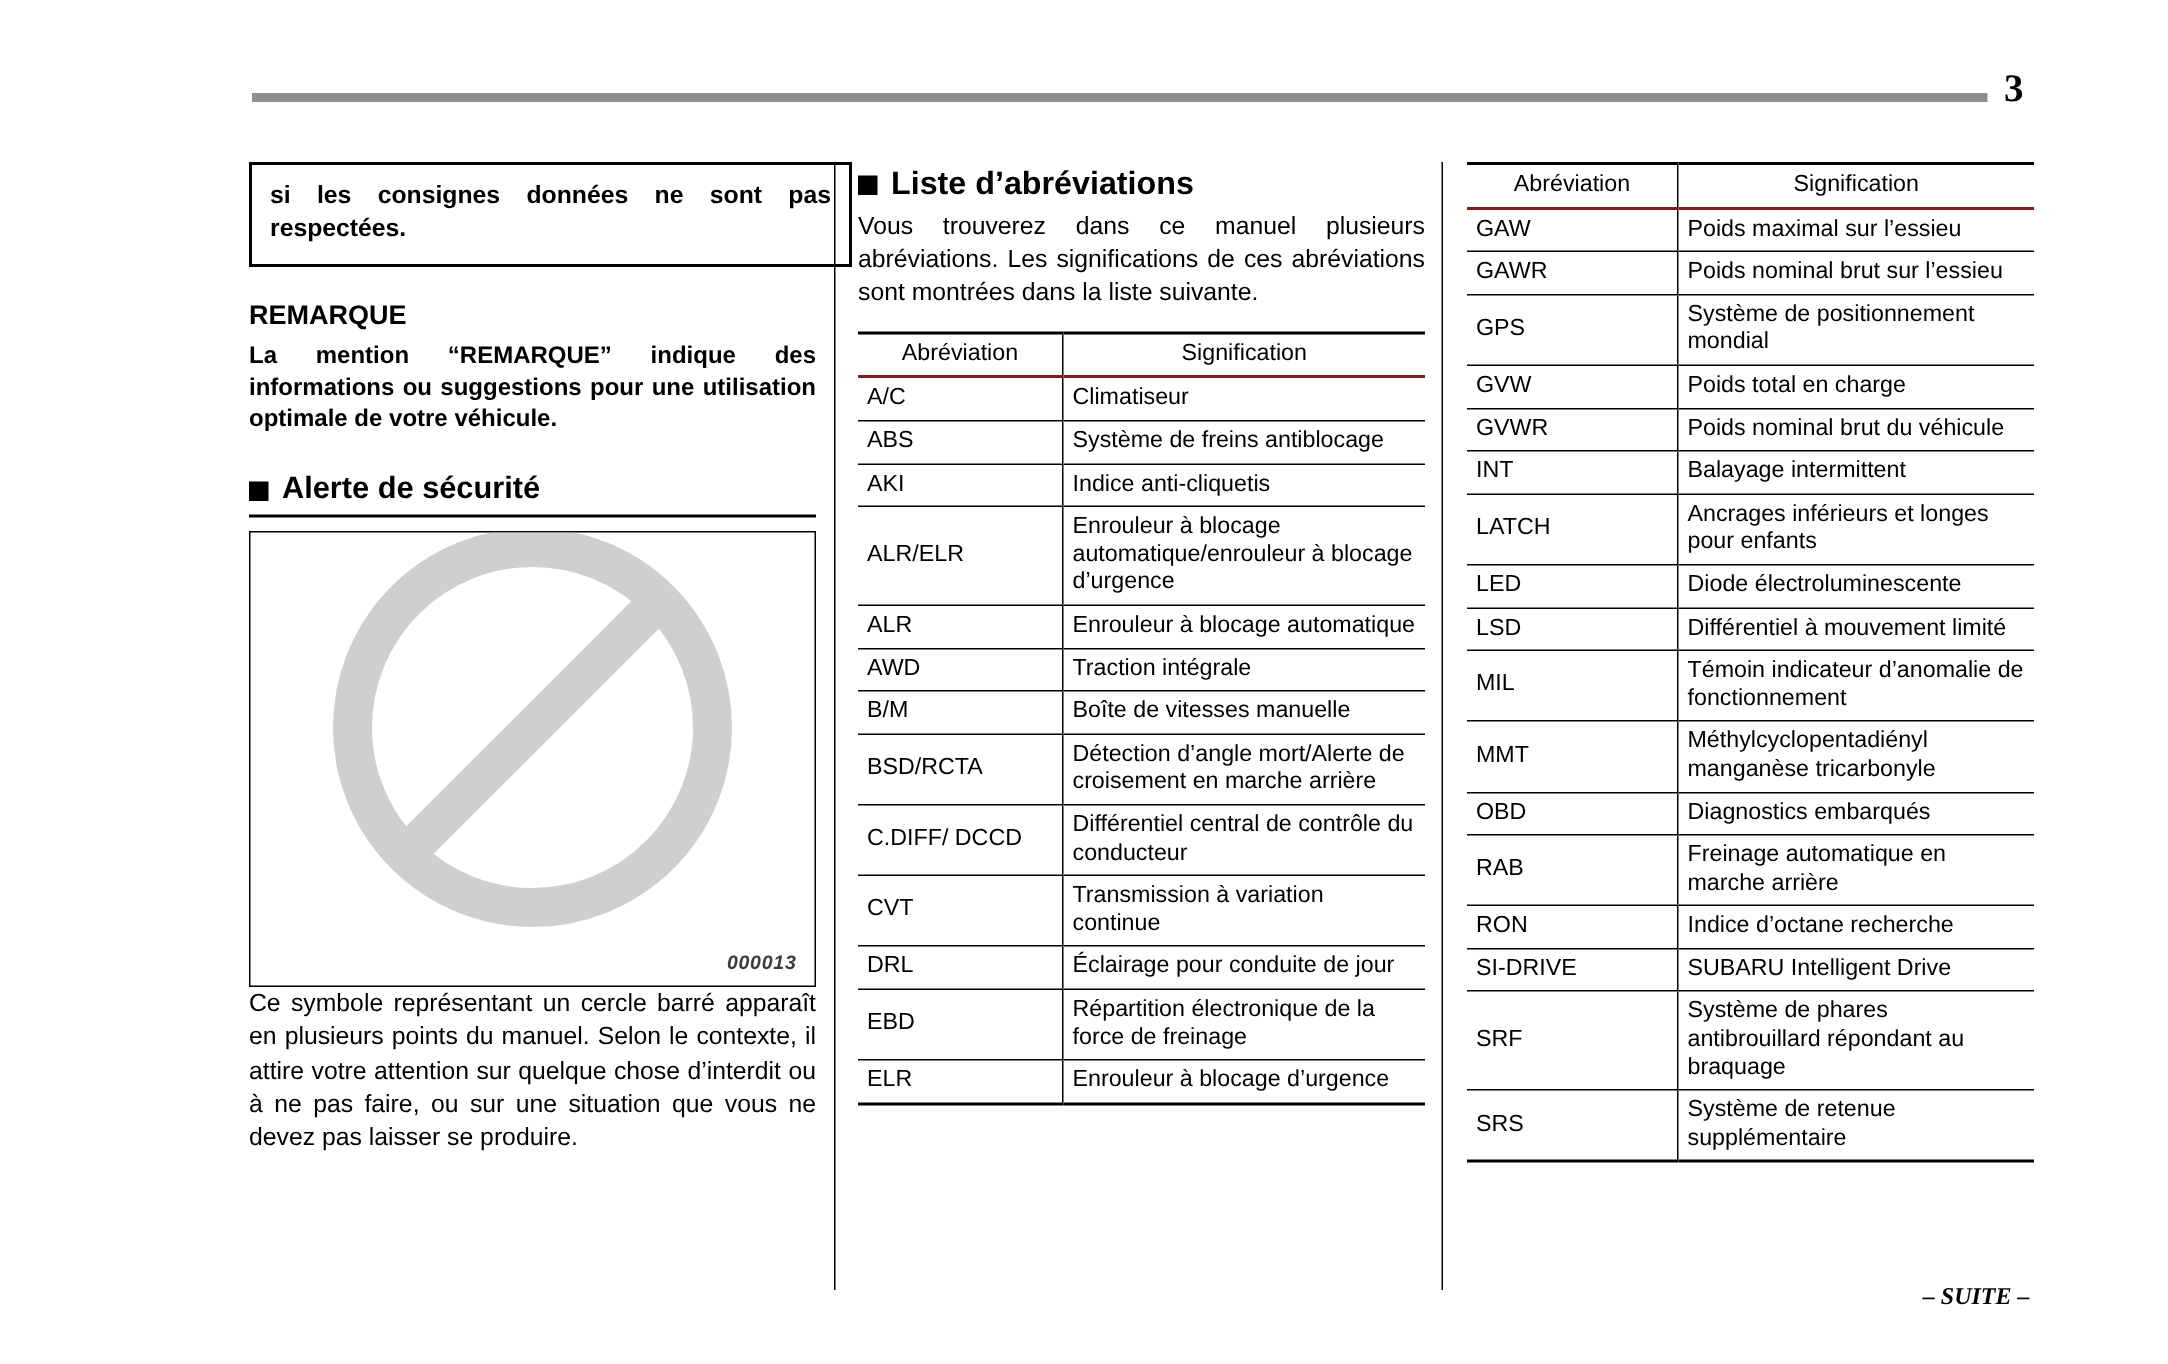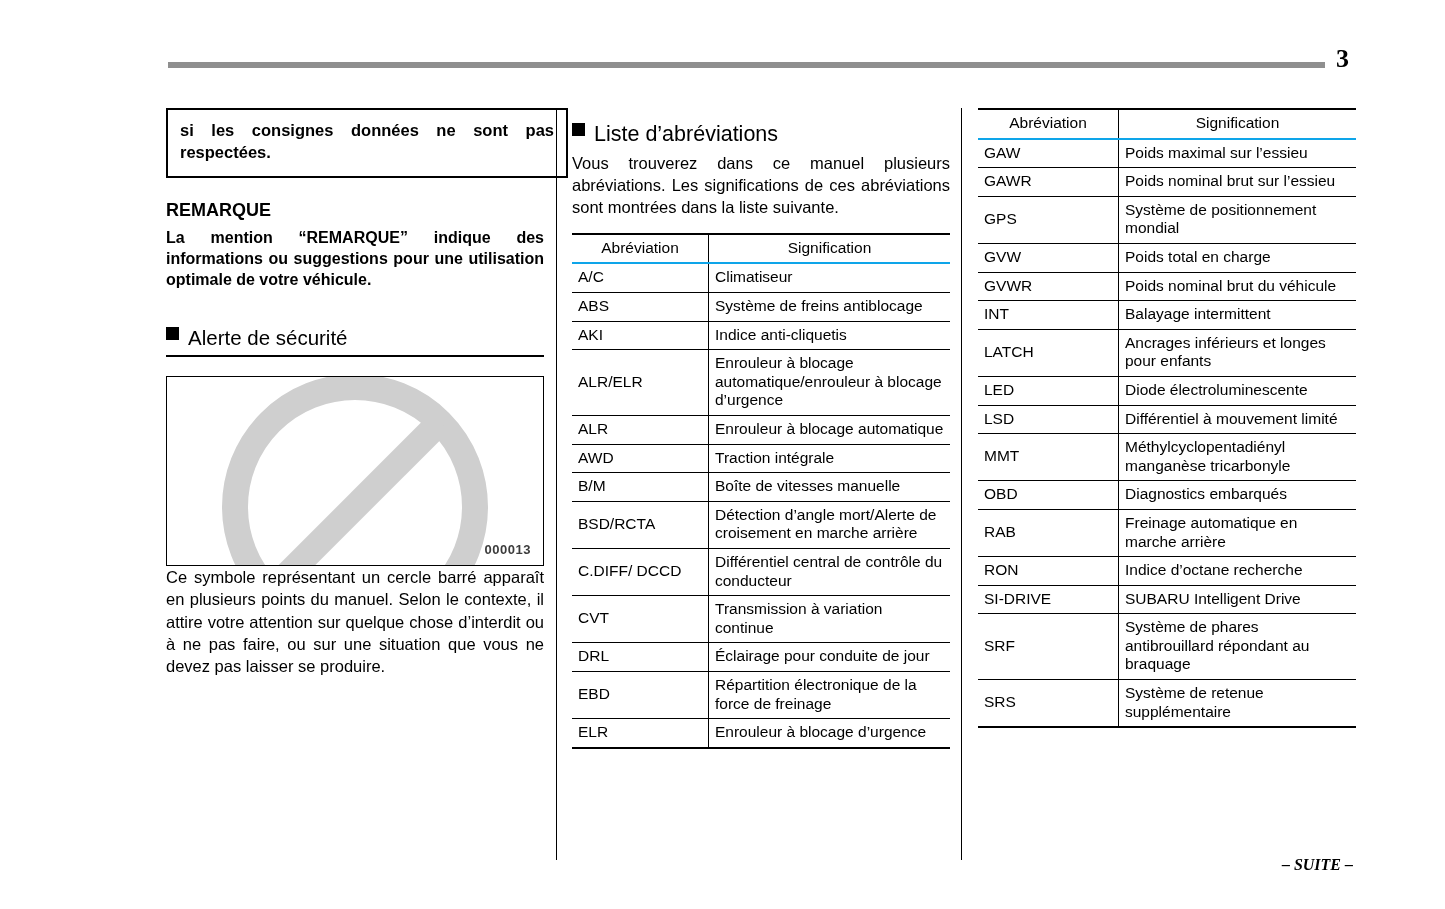--- a/index.html
+++ b/index.html
@@ -94,38 +94,38 @@
   .heading-sq .sq {
     width: 13px;
     height: 13px;
     background: #000;
     display: inline-block;
     flex: 0 0 auto;
     margin-top: 2px;
   }
   .heading-sq .txt {
     font-size: 20.5px;
-    font-weight: normal;
-    margin-top: 12px;
+    font-weight: bold;
   }
   .heading-rule {
     height: 2px;
     background: #000;
     margin-top: 5px;
   }
   
   .figure {
     position: relative;
     width: 378px;
-    height: 190px;
-    margin-top: 19px;
+    height: 304px;
+    margin-top: 9px;
     border: 1px solid #000;
     box-sizing: border-box;
     background: #fff;
     overflow: hidden;
+    font-style: italic;
   }
   .figure svg { position: absolute; left: 0; top: 0; }
   .fig-code {
     position: absolute;
     right: 12px;
     bottom: 8px;
     font-size: 13px;
     font-weight: bold;
     color: #3c3c3c;
     letter-spacing: 0.5px;
@@ -154,21 +154,21 @@
   }
   table.abbr th, table.abbr td {
     font-size: 15.5px;
     padding: 4px 6px 5px 6px;
     vertical-align: middle;
     line-height: 1.2;
   }
   table.abbr thead th {
     text-align: center;
     font-weight: normal;
-    border-bottom: 2px solid #0ea5e9;
+    border-bottom: 2px solid #7f1d1d;
     padding-bottom: 5px;
   }
   table.abbr thead tr.top-rule th {
     border-top: 2px solid #000;
   }
   table.abbr tbody td {
     border-bottom: 1px solid #000;
   }
   table.abbr tbody tr:last-child td {
     border-bottom: 2px solid #000;
@@ -340,20 +340,24 @@
           </tr>
           <tr>
             <td class="key">LED</td>
             <td class="val">Diode électroluminescente</td>
           </tr>
           <tr>
             <td class="key">LSD</td>
             <td class="val">Différentiel à mouvement limité</td>
           </tr>
           <tr>
+            <td class="key">MIL</td>
+            <td class="val">Témoin indicateur d’anomalie de fonctionnement</td>
+          </tr>
+          <tr>
             <td class="key">MMT</td>
             <td class="val">Méthylcyclopentadiényl manganèse tricarbonyle</td>
           </tr>
           <tr>
             <td class="key">OBD</td>
             <td class="val">Diagnostics embarqués</td>
           </tr>
           <tr>
             <td class="key">RAB</td>
             <td class="val">Freinage automatique en marche arrière</td>

